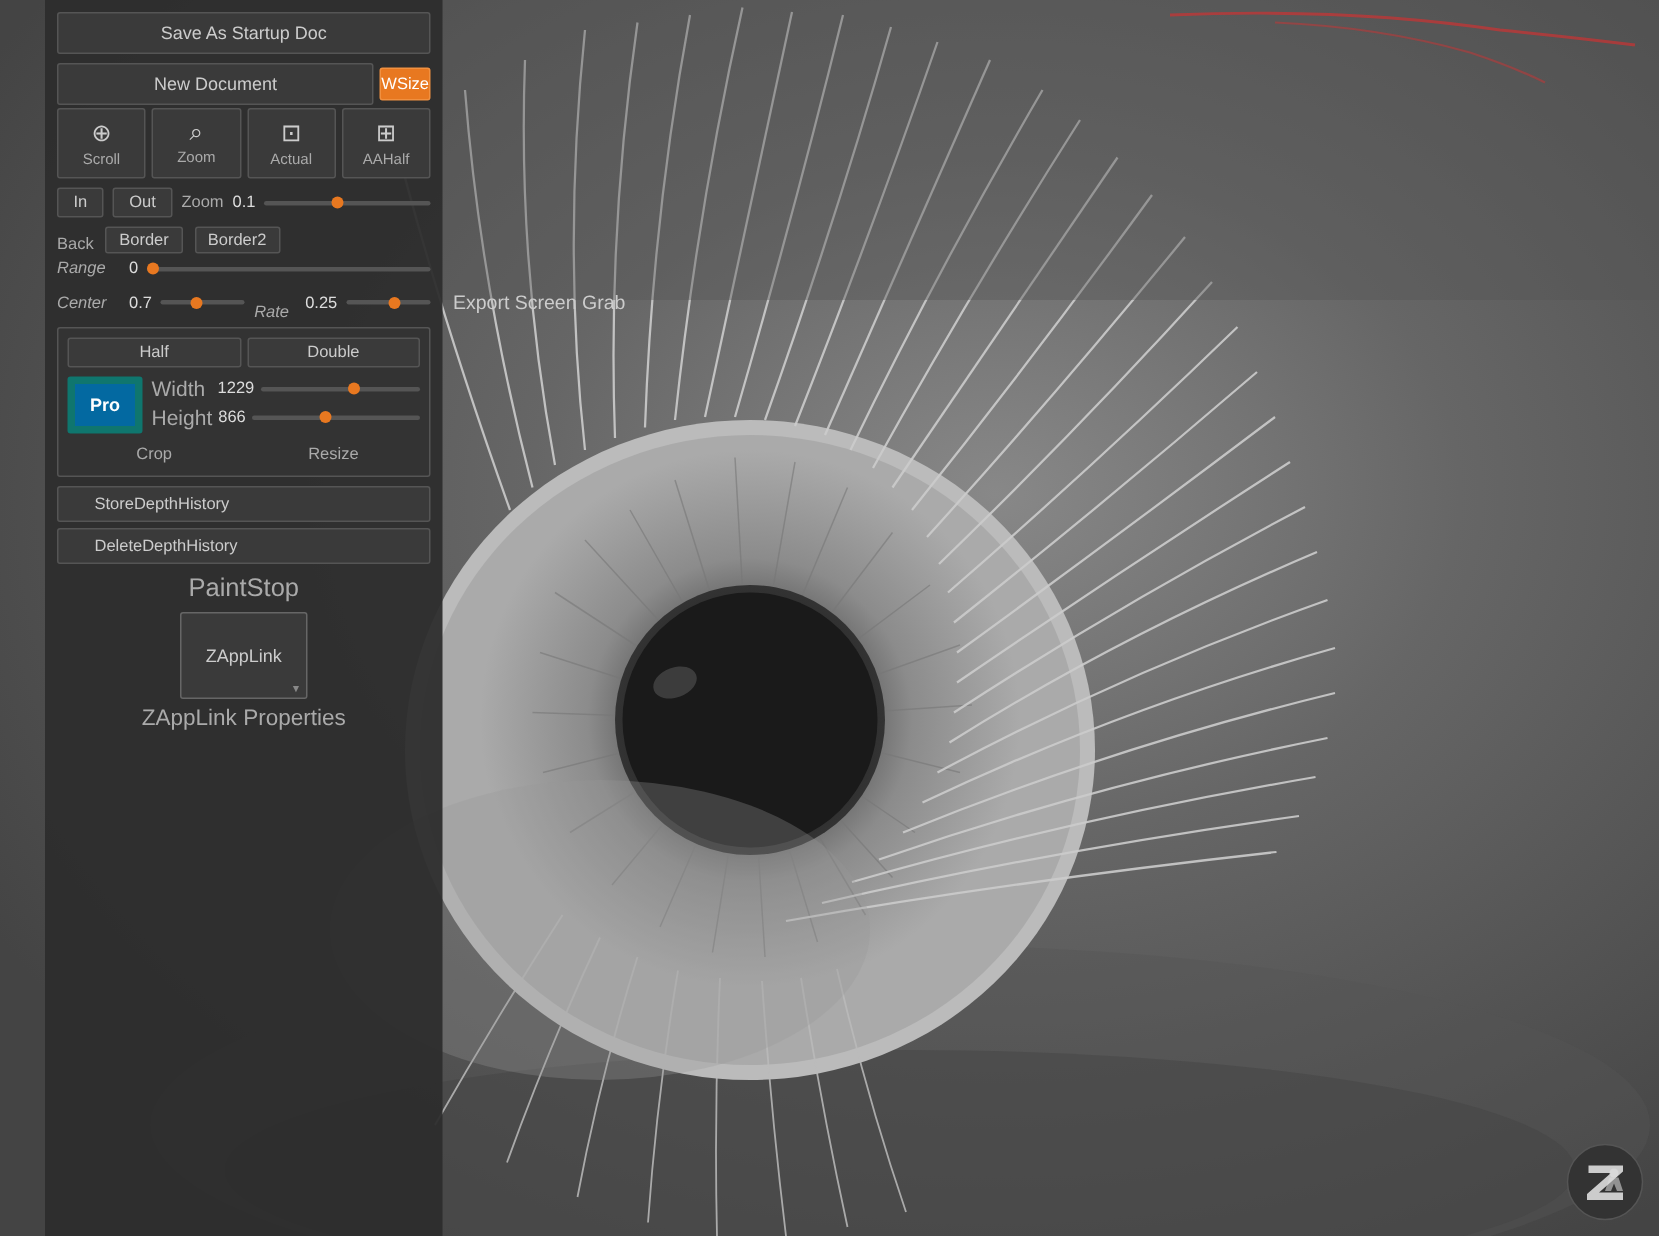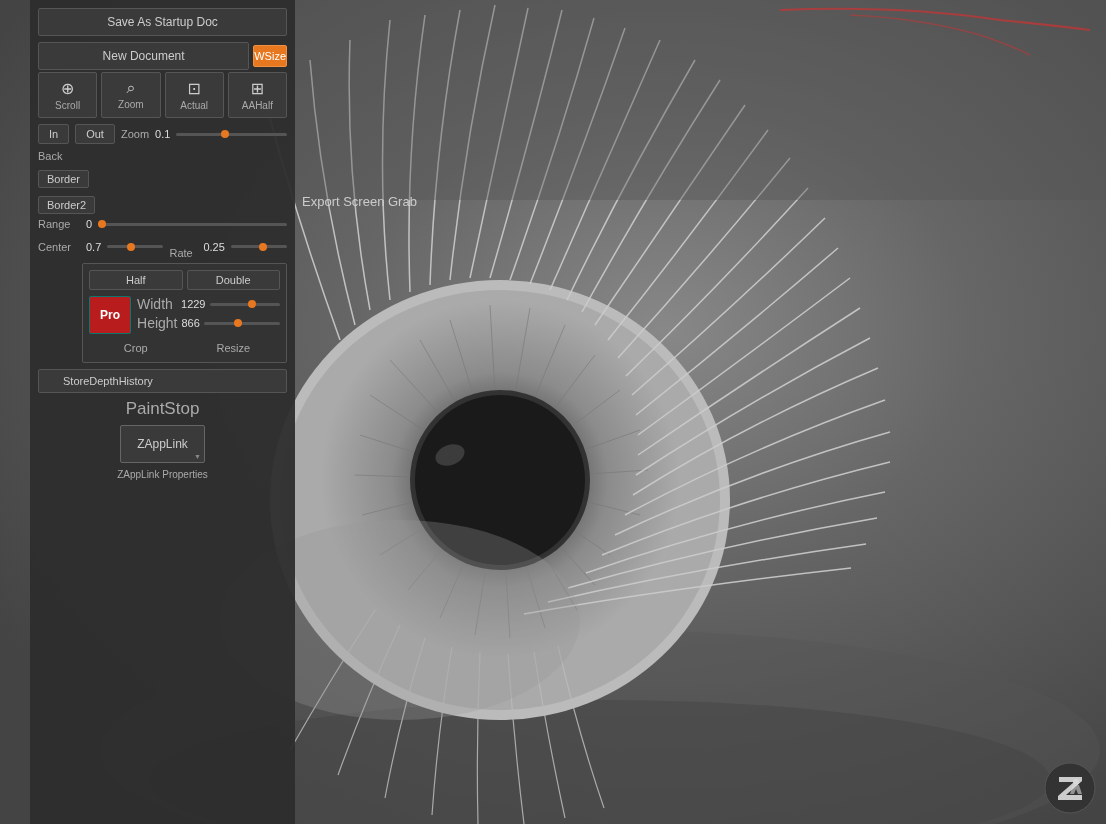--- a/index.html
+++ b/index.html
@@ -160,42 +160,41 @@
       top: -2.5px;
       left: 40%;
     }
 
     
     .back-section {
       margin-bottom: 4px;
     }
     .back-row {
       display: flex;
-      align-items: flex-start;
+      align-items: flex-end;
       gap: 8px;
       margin-bottom: 4px;
-      flex-direction: column;
     }
     .back-label { color: #aaa; font-size: 11px; }
     .back-border-btn {
       background: #3a3a3a;
       border: 1px solid #555;
       color: #ccc;
       padding: 2px 8px;
       font-size: 11px;
       cursor: pointer;
       border-radius: 2px;
     }
     .slider-row {
       display: flex;
       align-items: center;
       gap: 6px;
       margin-bottom: 4px;
     }
-    .slider-label { color: #aaa; font-size: 11px; min-width: 42px; }
+    .slider-label { color: #aaa; font-size: 11px; min-width: 42px; font-style: italic; }
     .slider-val { color: #ddd; font-size: 11px; }
     .slider-track {
       flex: 1;
       height: 3px;
       background: #555;
       position: relative;
       border-radius: 2px;
     }
     .slider-thumb {
       width: 8px;
@@ -206,21 +205,20 @@
       top: -2.5px;
     }
 
     
     .doc-size-section {
       background: #333;
       border: 1px solid #555;
       padding: 6px;
       margin-bottom: 6px;
       border-radius: 2px;
-      margin-left: 44px;
     }
     .half-double-row {
       display: flex;
       gap: 4px;
       margin-bottom: 6px;
     }
     .half-double-btn {
       flex: 1;
       background: #3a3a3a;
       border: 1px solid #555;
@@ -230,22 +228,22 @@
       font-size: 11px;
       cursor: pointer;
       border-radius: 2px;
     }
     .pro-size-row {
       display: flex;
       align-items: stretch;
       gap: 6px;
     }
     .pro-btn {
-      background: #b91c1c;
-      border: 1px solid #0f766e;
+      background: #0369a1;
+      border: 5px solid #0f766e;
       color: #fff;
       padding: 6px 10px;
       font-size: 12px;
       font-weight: bold;
       cursor: pointer;
       border-radius: 2px;
       display: flex;
       align-items: center;
     }
     .size-fields {
@@ -315,39 +313,39 @@
     }
 
     
     .zapplink-section {
       text-align: center;
     }
     .zapplink-btn {
       background: #3a3a3a;
       border: 1px solid #666;
       color: #ccc;
-      padding: 11px 16px;
+      padding: 21px 16px;
       font-size: 12px;
       cursor: pointer;
       border-radius: 2px;
       position: relative;
       display: inline-block;
       margin-bottom: 4px;
     }
     .zapplink-btn::after {
       content: '▼';
       position: absolute;
       bottom: 2px;
       right: 3px;
       font-size: 7px;
       color: #888;
     }
     .zapplink-properties {
       color: #aaa;
-      font-size: 10px;
+      font-size: 15px;
       cursor: pointer;
     }
 
     
     .export-label {
       position: absolute;
       top: 194px;
       left: 302px;
       color: #ccc;
       font-size: 13px;
@@ -584,20 +582,21 @@
       </div>
     </div>
     <div class="crop-resize-row">
       <button class="crop-resize-btn">Crop</button>
       <button class="crop-resize-btn">Resize</button>
     </div>
   </div>
 
   <div class="panel-section">
     <button class="depth-btn">StoreDepthHistory</button>
+    <button class="depth-btn">DeleteDepthHistory</button>
   </div>
 
   <div class="panel-section">
     <span class="paintstop-label">PaintStop</span>
   </div>
 
   <div class="zapplink-section panel-section">
     <button class="zapplink-btn">ZAppLink</button>
     <br>
     <span class="zapplink-properties">ZAppLink Properties</span>

